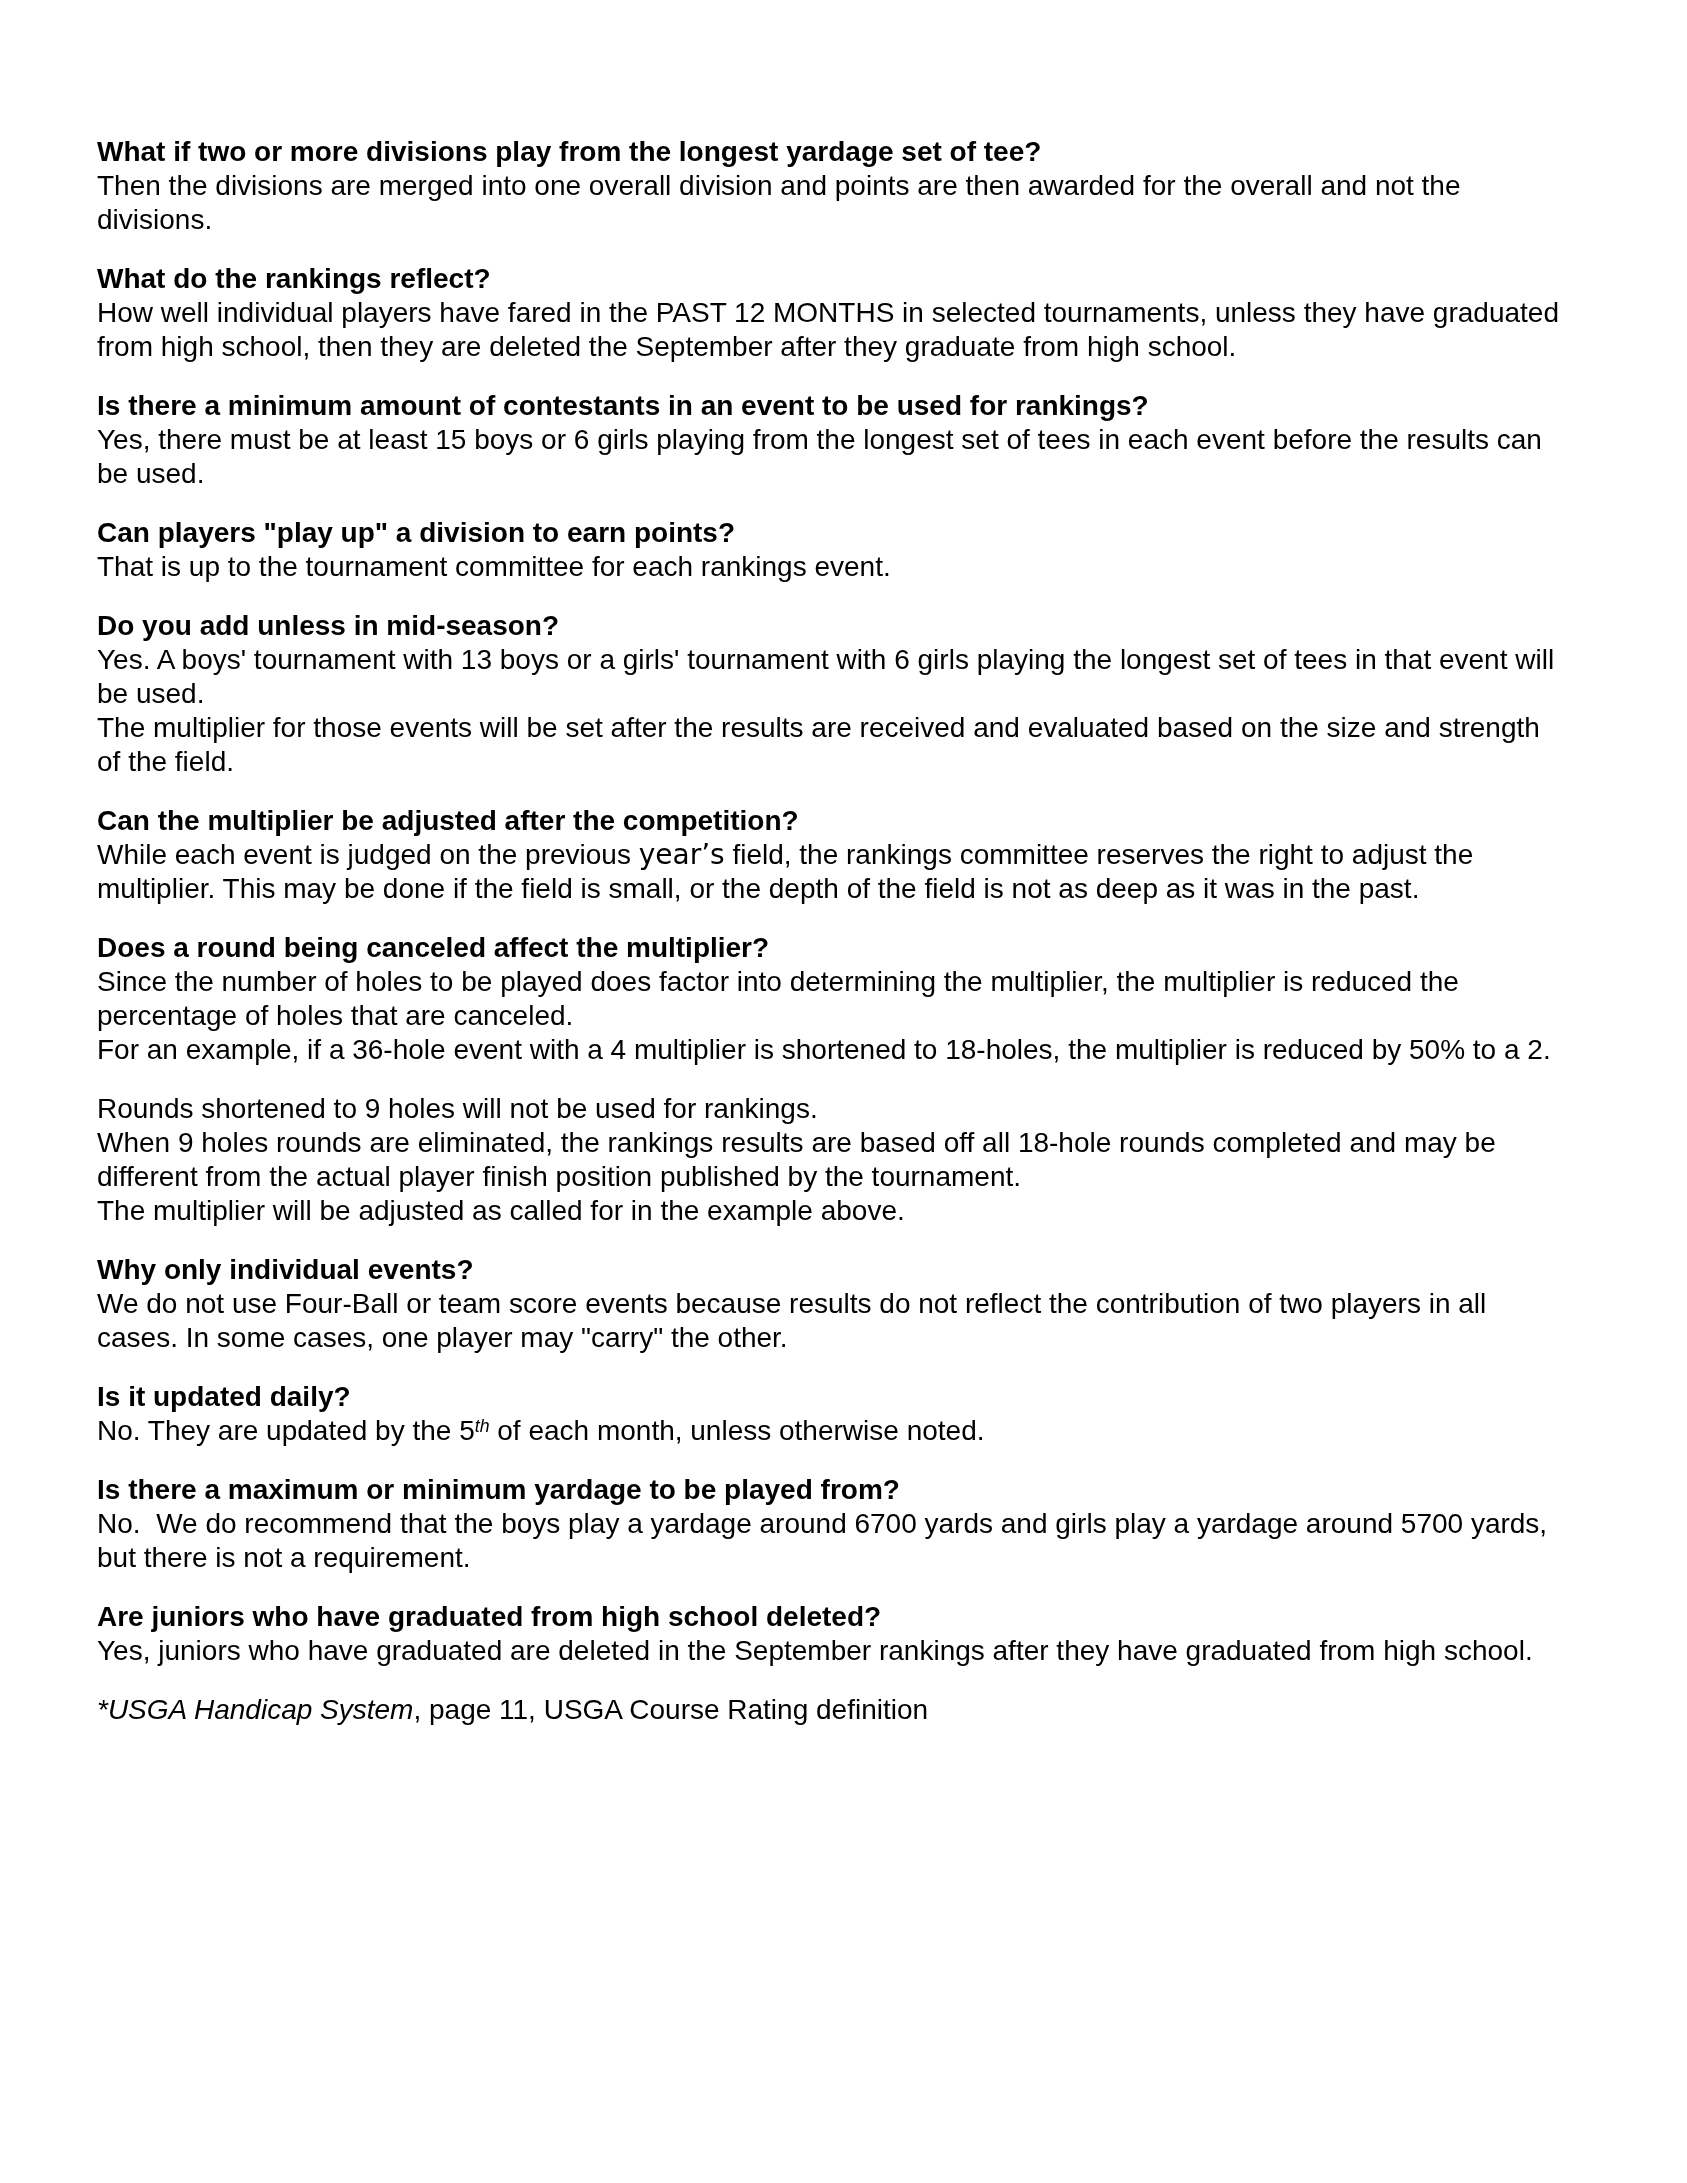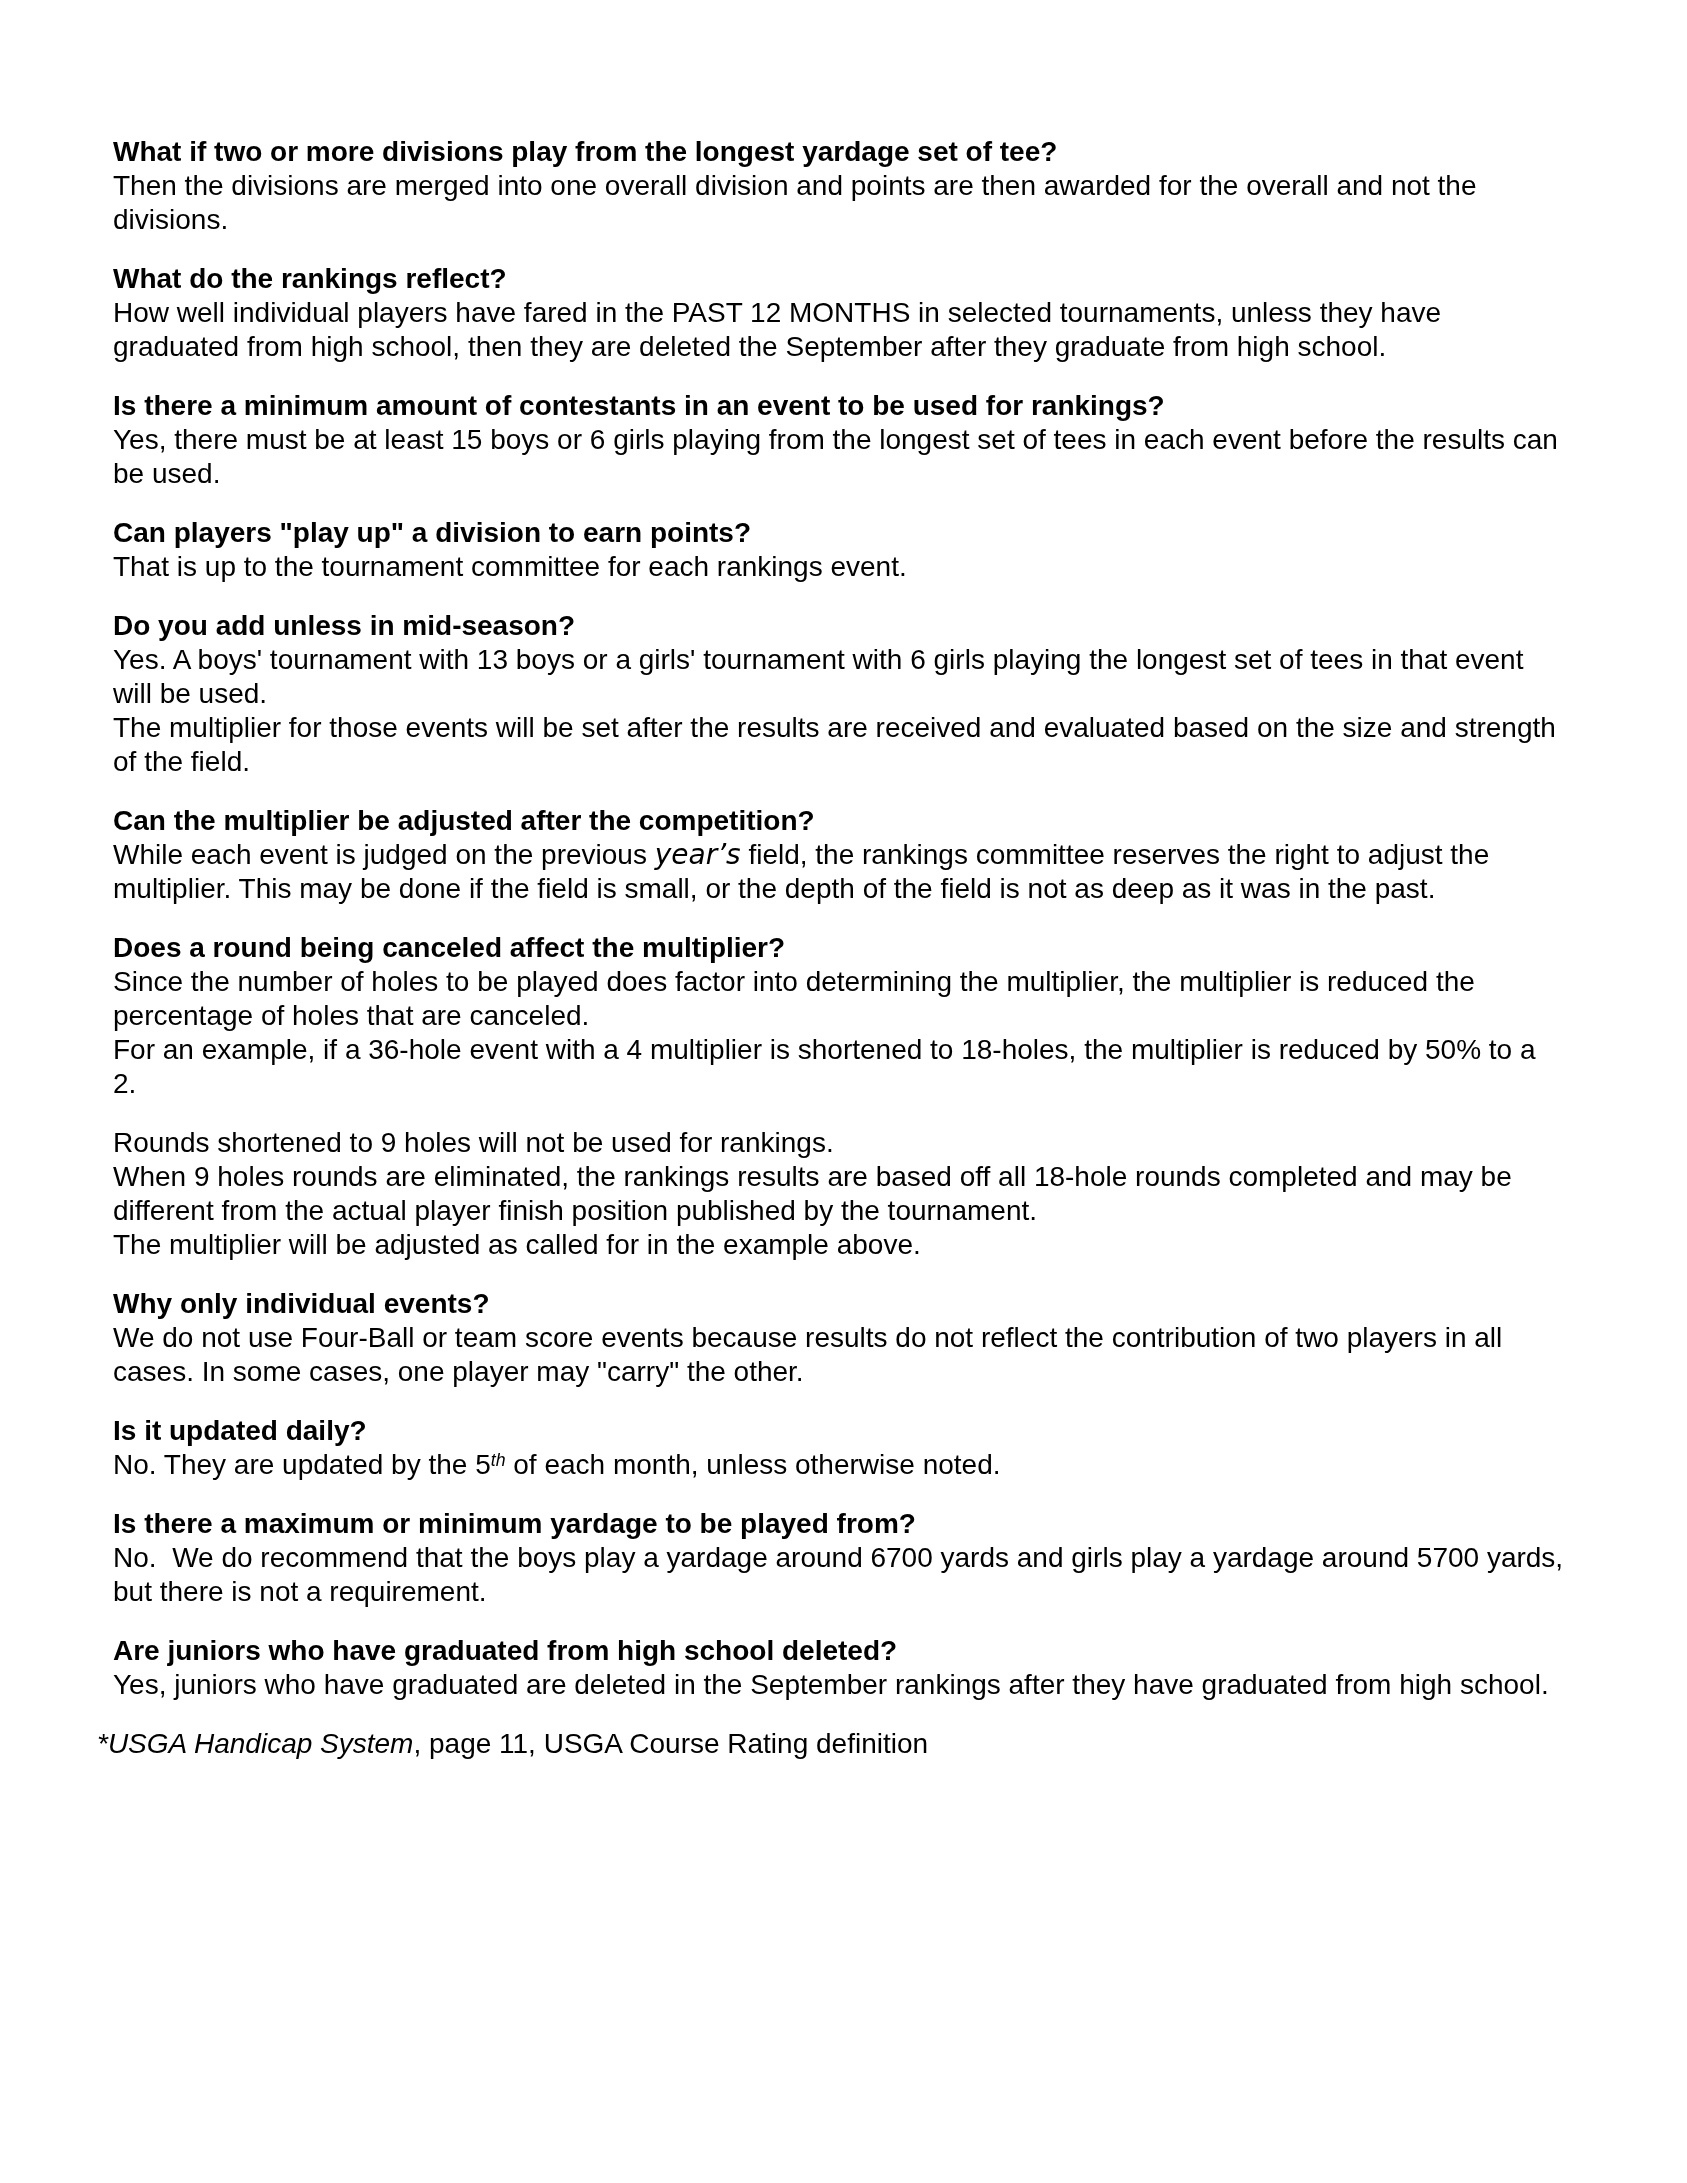--- a/index.html
+++ b/index.html
@@ -14,39 +14,38 @@
     font-family: "Liberation Sans", sans-serif;
     overflow: hidden;
   }
   .page {
     box-sizing: border-box;
     width: 1687px;
     min-height: 2183px;
     padding: 135px 122px 0 97px;
   }
   .faq-item {
-    margin: 0 0 25px 16px;
+    margin: 0 0 25px 0;
   }
   .question {
     font-size: 28px;
     line-height: 34px;
     font-weight: 700;
     margin: 0;
   }
   .answer {
     font-size: 28px;
     line-height: 34px;
     font-weight: 400;
     margin: 0;
     white-space: pre-wrap;
   }
   
   .alt-font {
     font-family: "DejaVu Sans", sans-serif;
-    font-style: italic;
   }
   .answer sup {
     font-size: 17.7px;
     line-height: 0;
     vertical-align: baseline;
     position: relative;
     top: -0.45em;
     font-style: italic;
   }
   .footnote {

